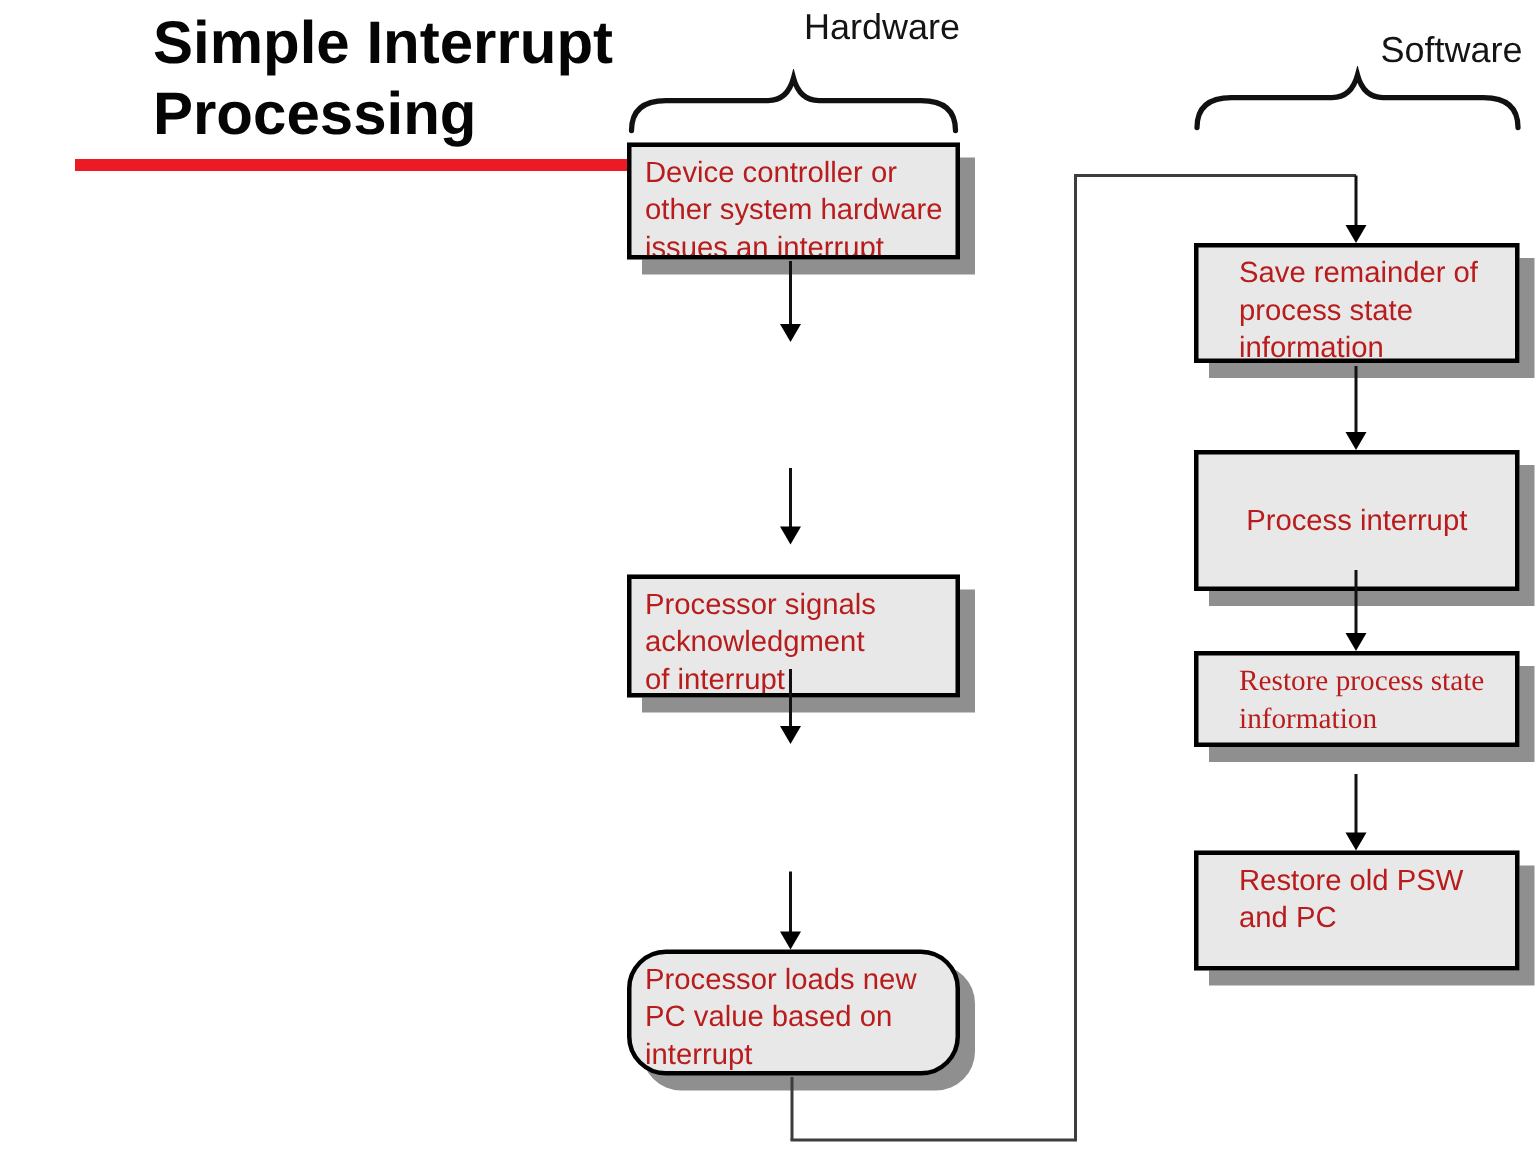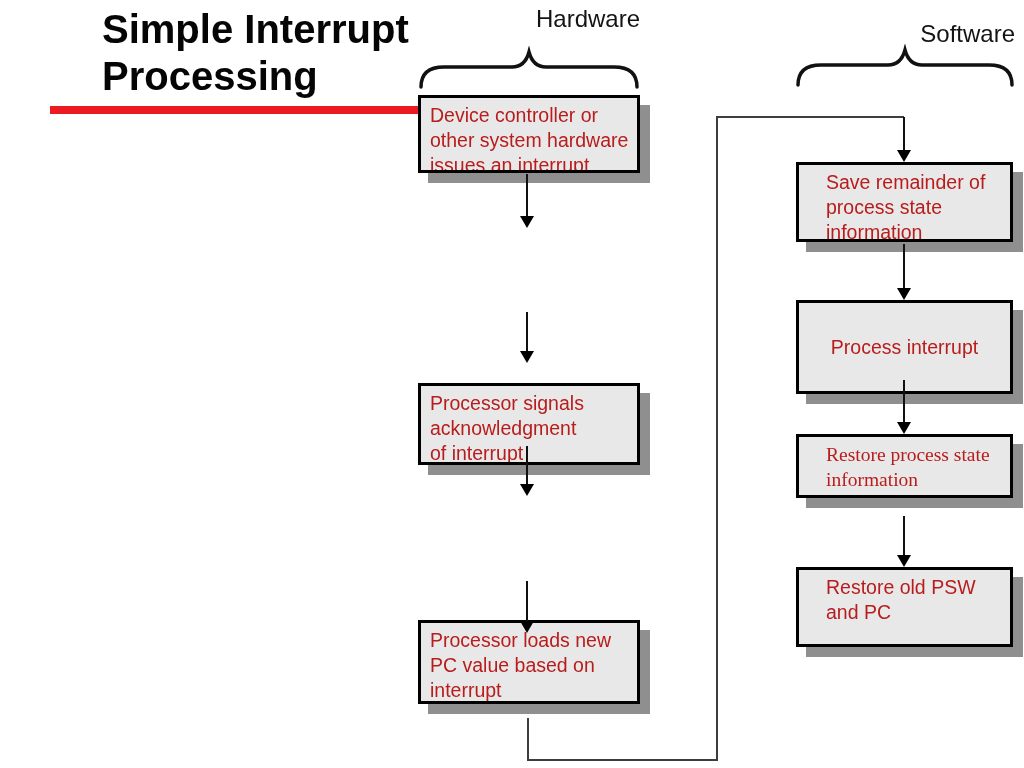--- a/index.html
+++ b/index.html
@@ -29,21 +29,21 @@
     padding:5px 3px 4px 9px;white-space:pre-line;overflow:hidden;
   }
   .box.swcol{padding-left:27px;}
   .box.centered{display:flex;align-items:center;justify-content:center;padding:0;text-align:center;}
   .hw{left:418px;width:222px;}
   .swcol{left:796px;width:217px;}
   #hw-box-1{top:95px;height:78px;}
   #hw-box-2{top:228px;height:82px;}
   #hw-box-3{top:363px;height:82px;margin-top:20px;}
   #hw-box-4{top:496px;height:84px;}
-  #hw-box-5{top:620px;height:84px;}
+  #hw-box-5{top:633px;height:84px;border-radius:26px;}
   #sw-box-1{top:162px;height:80px;}
   #sw-box-2{top:300px;height:94px;}
   #sw-box-3{top:434px;height:64px;font-family:Liberation Serif, serif;}
   #sw-box-4{top:567px;height:80px;}
   
   .vline{position:absolute;width:2px;background:#111;}
   .hline{position:absolute;height:2px;background:#3d3d3d;}
   .vline.thin{width:2px;background:#3d3d3d;}
   .arrowhead{
     position:absolute;width:0;height:0;

